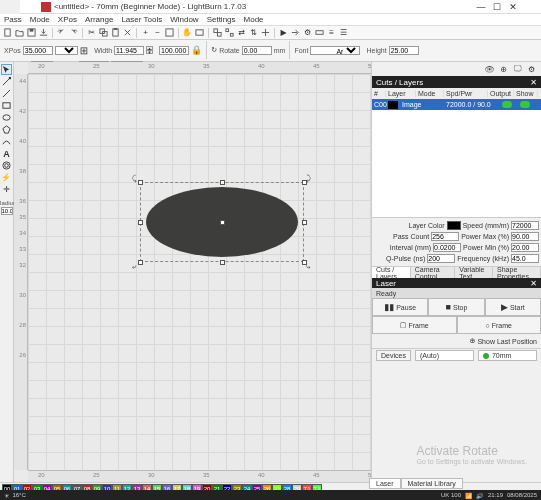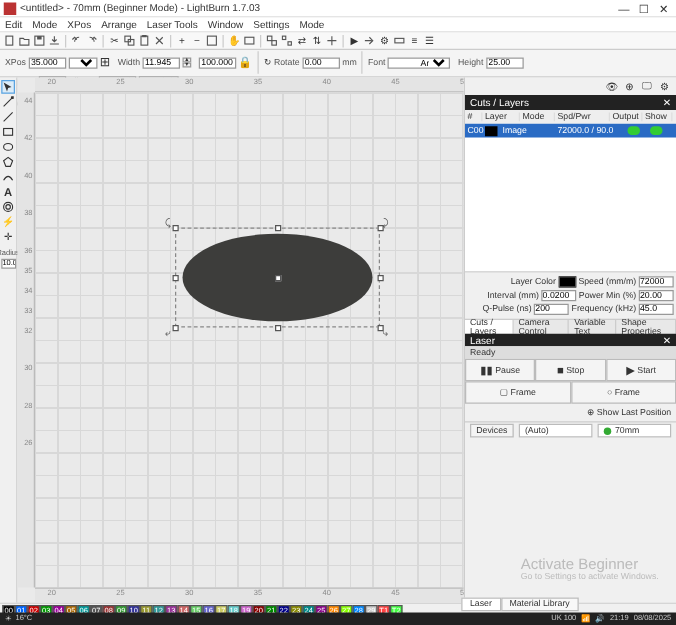--- a/index.html
+++ b/index.html
@@ -1,19 +1,19 @@
 <!DOCTYPE html>
 <html><head>
 <meta charset="utf-8">
 <style>
 * { box-sizing: border-box; margin: 0; padding: 0; font-family: "Segoe UI", Arial, sans-serif; }
 body { width: 541px; height: 500px; background: #f0f0f0; font-size: 8px; color: #333; overflow: hidden; position: relative; }
 
 
-.titlebar { height: 14px; background: #fff; display: flex; align-items: center; padding: 0 3px; border-bottom: 1px solid #ddd; }
+.titlebar { height: 14px; background: #fff; display: flex; align-items: center; padding: 0 21px; border-bottom: 1px solid #ddd; margin-left: 20px; }
 .titlebar .appicon { width: 10px; height: 10px; background: #b33; margin-right: 3px; }
 .titlebar .title { flex: 1; font-size: 8px; }
 .titlebar .winctl { display: flex; gap: 2px; }
 .titlebar .winctl div { width: 14px; height: 12px; text-align: center; line-height: 12px; cursor: pointer; font-size: 9px; }
 
 
 .menubar { height: 12px; background: #fff; display: flex; align-items: center; padding: 0 2px; gap: 4px; border-bottom: 1px solid #ddd; }
 .menubar span { padding: 0 2px; cursor: pointer; }
 
 
@@ -124,21 +124,21 @@
   <div class="appicon"></div>
   <div class="title">&lt;untitled&gt; - 70mm (Beginner Mode) - LightBurn 1.7.03</div>
   <div class="winctl">
     <div>—</div>
     <div>☐</div>
     <div>✕</div>
   </div>
 </div>
 
 <div class="menubar">
-  <span>Edit</span>
+  <span>Pass</span>
   <span>Mode</span>
   <span>XPos</span>
   <span>Arrange</span>
   <span>Laser Tools</span>
   <span>Window</span>
   <span>Settings</span>
   <span>Mode</span>
 </div>
 
 <div class="toolbar">
@@ -465,20 +465,26 @@
       </div>
     </div>
     <div class="layerprops">
       <div class="prow">
           <span class="plbl">Layer Color</span>
           <div class="colsw"></div>
         <span class="plbl">Speed (mm/m)</span>
           <input value="72000" style="">
         </div>
       <div class="prow">
+          <span class="plbl">Pass Count</span>
+          <input value="256" style="">
+        <span class="plbl">Power Max (%)</span>
+          <input value="90.00" style="">
+        </div>
+      <div class="prow">
           <span class="plbl">Interval (mm)</span>
           <input value="0.0200" style="">
         <span class="plbl">Power Min (%)</span>
           <input value="20.00" style="">
         </div>
       <div class="prow">
           <span class="plbl">Q-Pulse (ns)</span>
           <input value="200" style="">
         <span class="plbl">Frequency (kHz)</span>
           <input value="45.0" style="">
@@ -529,21 +535,21 @@
         <div class="dsel">
             <span>(Auto)</span>
           </div>
         <div class="dsel">
             <div class="dot"></div>
             <span>70mm</span>
           </div>
       </div>
     </div>
     <div class="watermark">
-      <div>Activate Beginner</div>
+      <div>Activate Rotate</div>
       <div class="sub">Go to Settings to activate Windows.</div>
     </div>
   </div>
 </div>
 
 <div class="btabs">
   <div class="bt act">Laser</div>
   <div class="bt">Material Library</div>
 </div>
 

